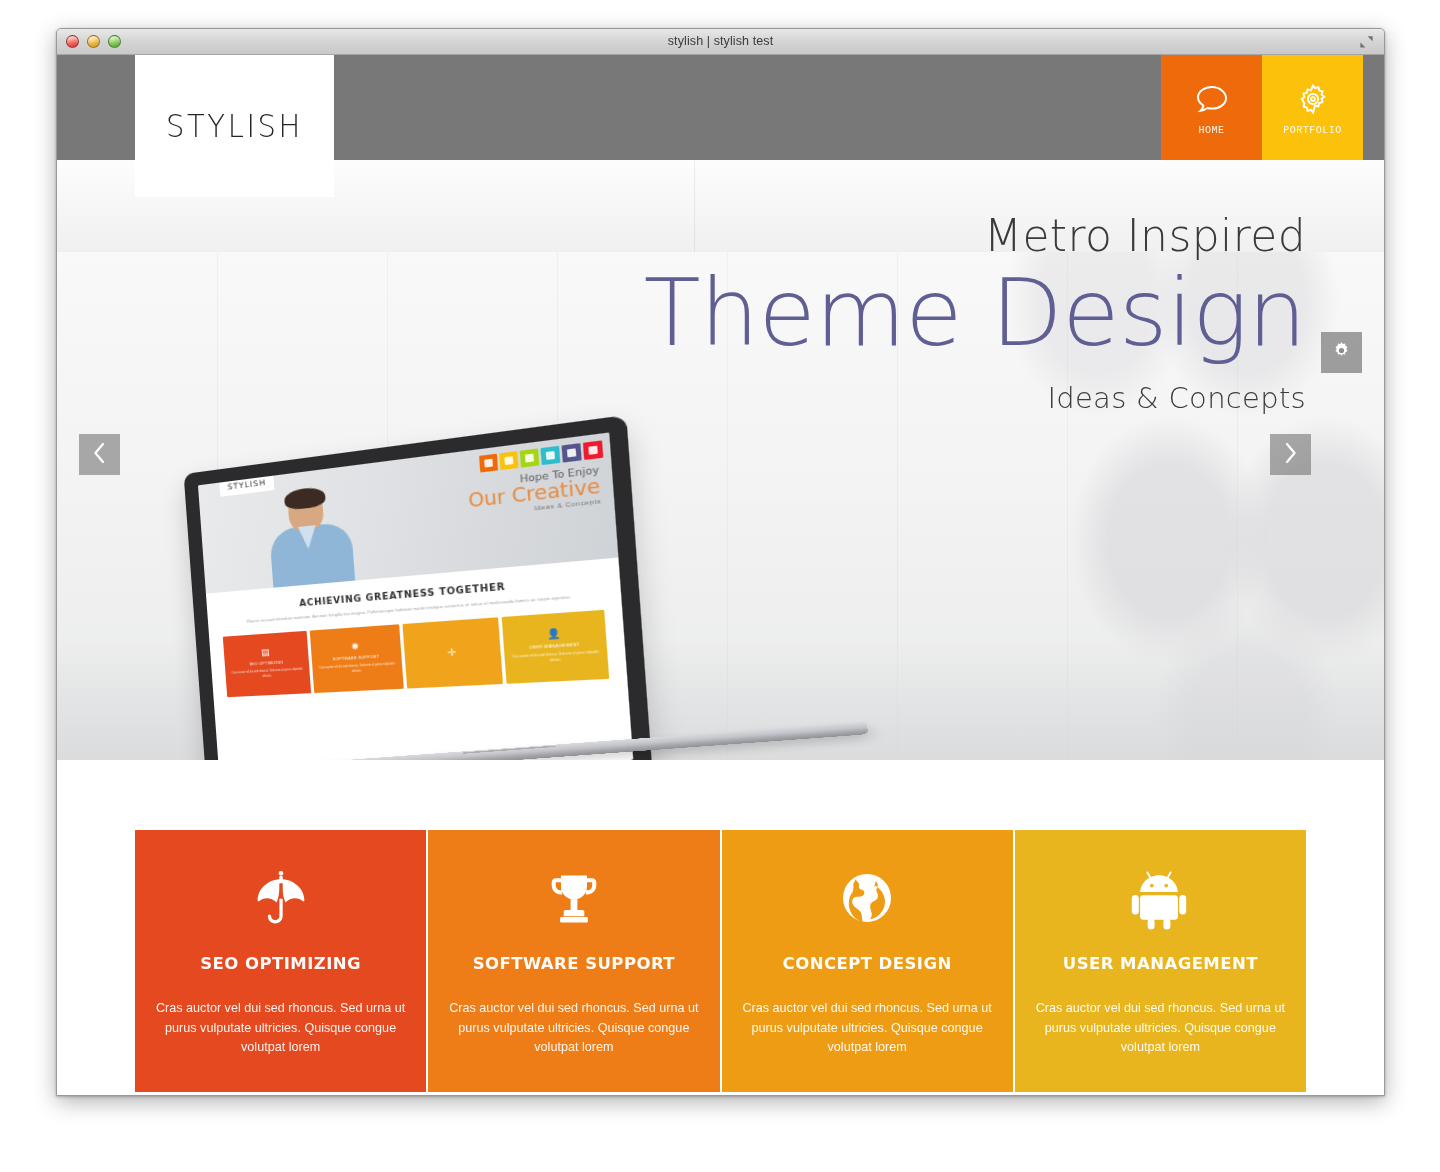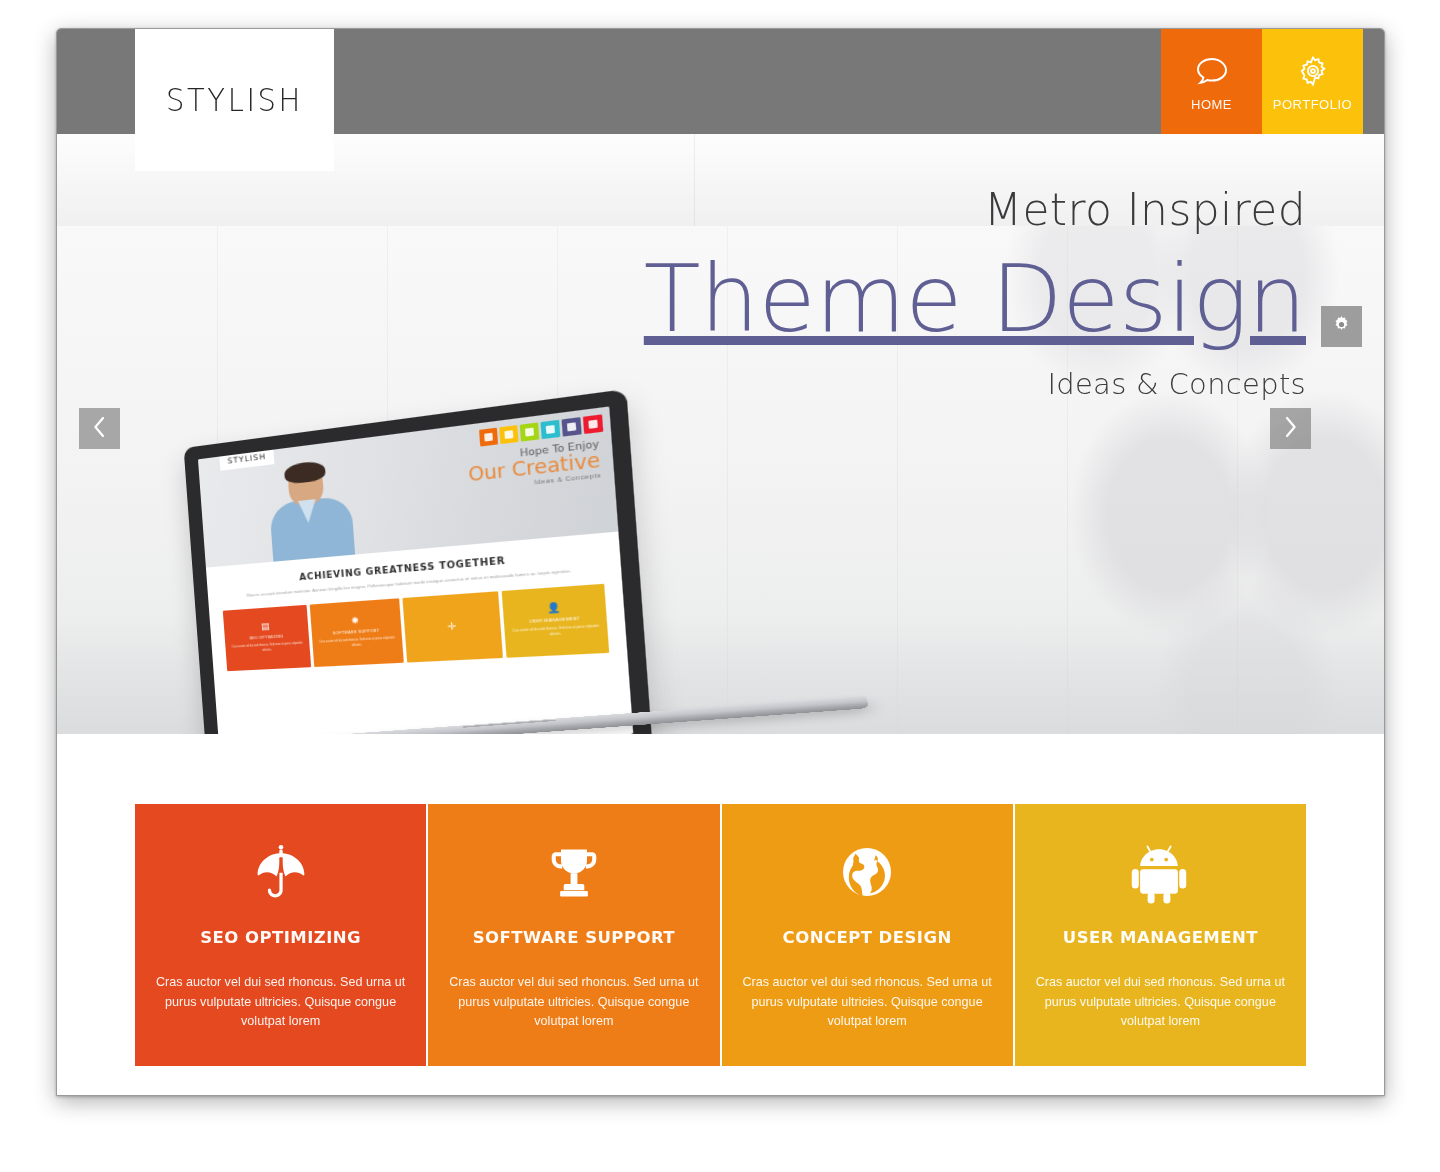--- a/index.html
+++ b/index.html
@@ -88,24 +88,24 @@
   .nav-tile {
     width: 101px; height: 105px;
     display: flex; flex-direction: column;
     align-items: center; justify-content: center;
     gap: 7px;
     cursor: pointer;
     color: #ffffff;
   }
   .nav-tile .nav-icon { height: 38px; display:flex; align-items:center; justify-content:center; }
   .nav-tile .nav-label {
-    font-size: 13px;
+    font-size: 10px;
     letter-spacing: .5px;
     color: rgba(255,255,255,0.95);
-    font-family: Liberation Sans, sans-serif;
+    font-family: Liberation Mono, monospace;
   }
 
   
   #hero {
     position: relative;
     height: 600px;
     overflow: hidden;
     background: #f2f2f2;
   }
   #hero-bg {
@@ -237,21 +237,21 @@
     position:absolute; right:78px; top:52px;
     text-align:right;
     font-family:"DejaVu Sans", sans-serif;
   }
   #hero-line1 {
     font-size:44px; font-weight:300; color:#3a3a3c;
     letter-spacing:.4px; line-height:1.1;
   }
   #hero-line2 {
     font-size:93px; font-weight:300; color:#5f5f93;
-    letter-spacing:-.5px; line-height:1.06; margin-top:16px;text-decoration:underline;
+    letter-spacing:-.5px; line-height:1.06; margin-top:4px;
   }
   #hero-line3 {
     font-size:29px; font-weight:300; color:#3b3b3d;
     letter-spacing:.3px; margin-top:18px;
   }
 
   .slider-arrow {
     position:absolute; top:274px;
     width:41px; height:41px;
     background: rgba(120,120,120,0.62);
@@ -302,20 +302,34 @@
     text-align:center;
     color:rgba(255,255,255,0.93);
     max-width: 255px;
   }
 </style>
 </head>
 <body>
 
 <div id="window-shell">
 
+  <div id="titlebar">
+    <div id="traffic-lights">
+      <span class="light close"></span>
+      <span class="light min"></span>
+      <span class="light max"></span>
+    </div>
+    <div id="window-title">stylish | stylish test</div>
+    <div id="fullscreen-btn">
+      <svg width="15" height="14" viewBox="0 0 15 14">
+        <path d="M13.6 1.2 L13.6 6.2 L8.6 1.2 Z" fill="#6f6f6f"></path>
+        <path d="M1.4 12.4 L1.4 7.4 L6.4 12.4 Z" fill="#6f6f6f"></path>
+      </svg>
+    </div>
+  </div>
 
   <div id="site-header">
     <div id="brand-logo">
       <span class="brand-text">STYLISH</span>
     </div>
 
     <nav id="main-nav">
 
       <div class="nav-tile" style="background:#ee6a0a">
         <span class="nav-icon">

